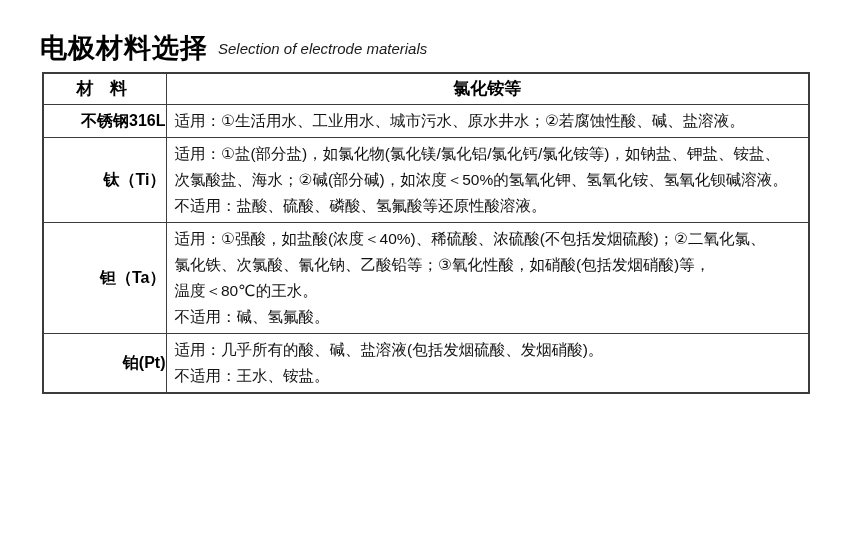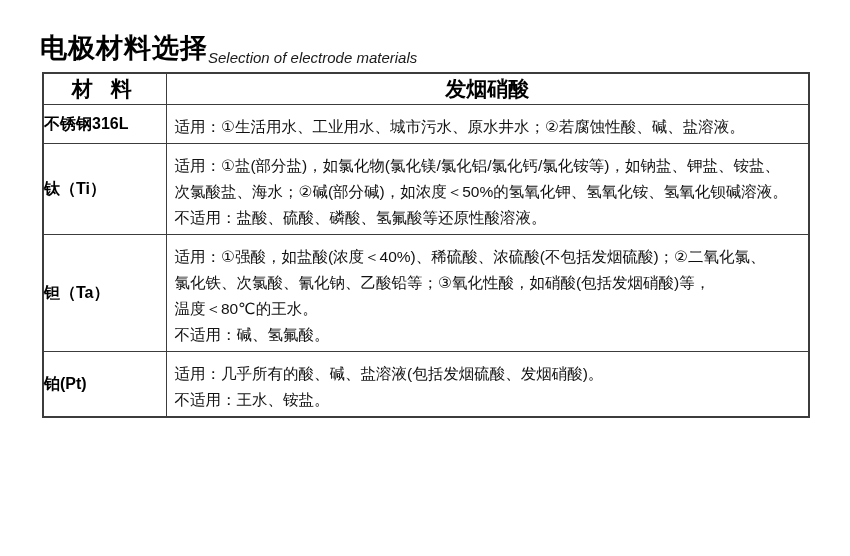--- a/index.html
+++ b/index.html
@@ -10,21 +10,22 @@
     position: relative;
     font-family: "Liberation Sans", "DejaVu Sans", sans-serif;
     color: #1a1a1a;
     overflow: hidden;
   }
   .title-bar {
     position: absolute;
     left: 40px;
     top: 30px;
     display: flex;
-    align-items: flex-end;
+    align-items: center;
+    gap: 10px;
     white-space: nowrap;
   }
   .title-cn {
     font-size: 27px;
     font-weight: bold;
     color: #000000;
     letter-spacing: 1px;
   }
   .title-en {
     font-size: 15px;
@@ -40,38 +41,38 @@
     table-layout: fixed;
     border: 2px solid #3c3c3c;
   }
   table.materials th,
   table.materials td {
     border: 1px solid #3c3c3c;
     vertical-align: middle;
   }
   th.h-material, th.h-performance {
     height: 31px;
-    font-size: 21px;
+    font-size: 17px;
     font-weight: bold;
     text-align: center;
     color: #000000;
   }
   th.h-material { letter-spacing: 6px; }
   td.material-cell {
-    text-align: left;
+    text-align: right;
     font-weight: bold;
     font-size: 16px;
     color: #000000;
     white-space: pre-line;
     line-height: 26px;
   }
   td.performance-cell {
     font-size: 15.5px;
     line-height: 26px;
-    padding: 9px 8px 3px 8px;
+    padding: 3px 8px 3px 8px;
     white-space: pre-line;
     color: #111111;
     text-align: left;
   }
   tr.r-h0 td { height: 31px; }
   tr.r-h1 td { height: 79px; }
   tr.r-h2 td { height: 59px; }
   tr.r-h3 td { height: 80px; margin-left: 24px; }
   tr.r-h4 td { height: 108px; margin-top: 44px; }
   tr.r-h5 td { height: 53px; }
@@ -85,21 +86,21 @@
 </div>
 
 <table class="materials">
   <colgroup>
     <col style="width:123px">
     <col style="width:643px">
   </colgroup>
   <thead>
     <tr>
       <th class="h-material">材 料</th>
-      <th class="h-performance">发烟硝酸</th>
+      <th class="h-performance">氯化铵等</th>
     </tr>
   </thead>
   <tbody>
     <tr class="r-h0">
       <td class="material-cell">不锈钢316L</td>
       <td class="performance-cell">适用：①生活用水、工业用水、城市污水、原水井水；②若腐蚀性酸、碱、盐溶液。</td>
     </tr>
     <tr class="r-h3">
       <td class="material-cell">钛（Ti）</td>
       <td class="performance-cell">适用：①盐(部分盐)，如氯化物(氯化镁/氯化铝/氯化钙/氯化铵等)，如钠盐、钾盐、铵盐、

